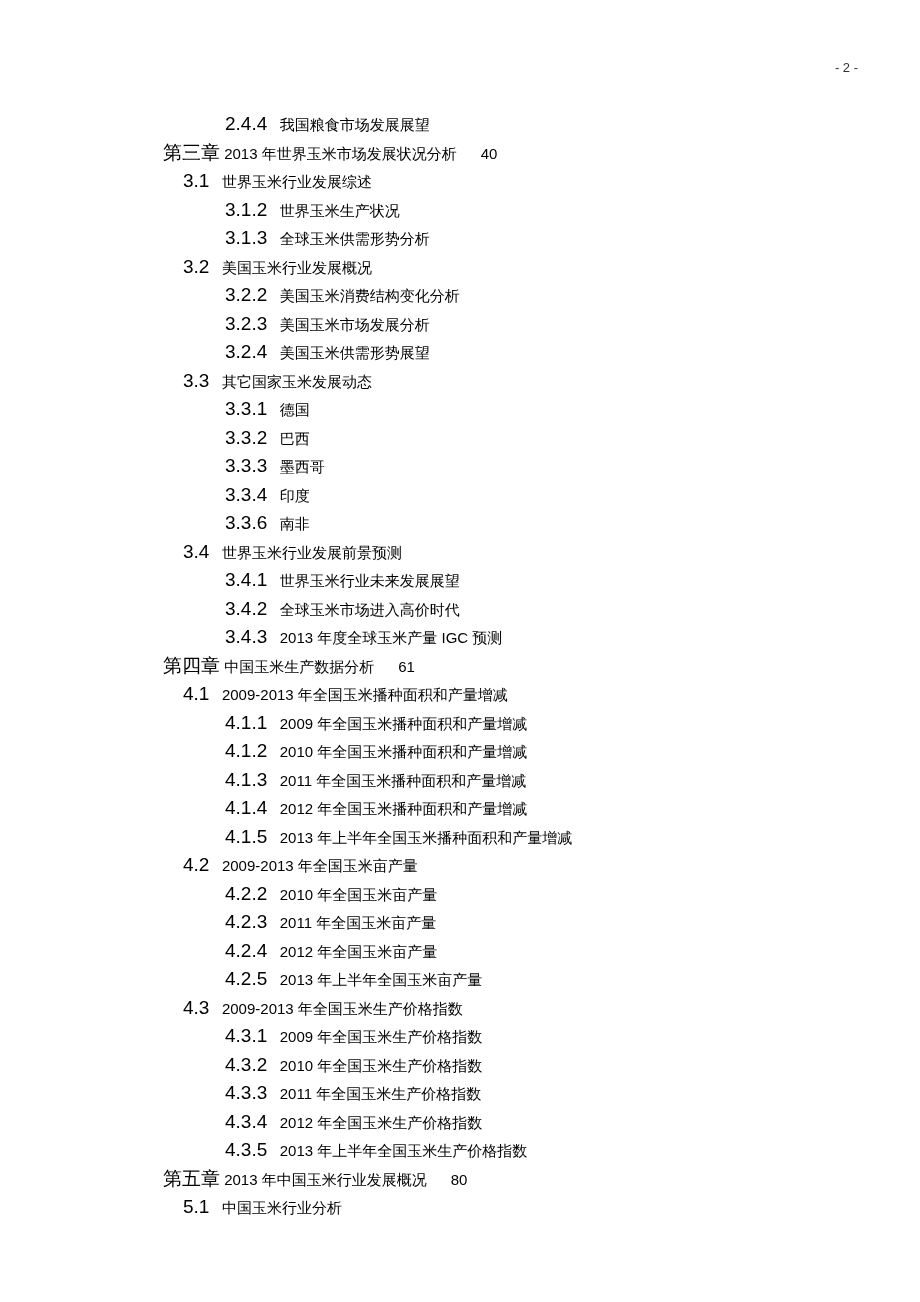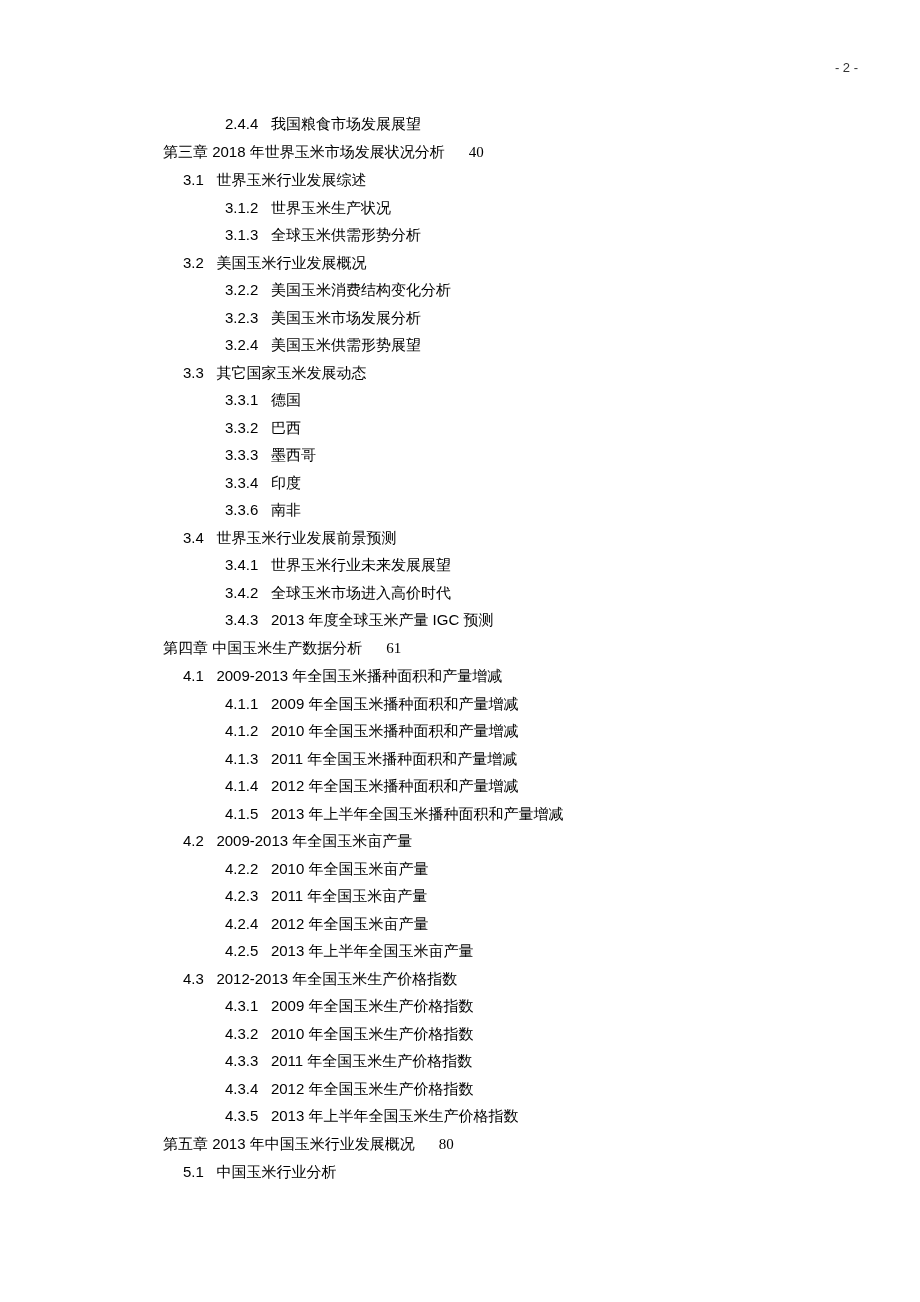--- a/index.html
+++ b/index.html
@@ -36,39 +36,39 @@
     padding-left: 62px;
   }
   .lvl-ch {
     padding-left: 0px;
   }
   .lvl-sec {
     padding-left: 20px;
   }
   .num {
     font-family: Arial, sans-serif;
-    font-size: 15px;
+    font-size: 19px;
     display: inline-block;
   }
   .row { white-space: nowrap; }
   .pg {
     display: inline-block;
     margin-left: 24px;
-    font-family: Liberation Serif, serif;
+    font-family: Liberation Sans, sans-serif;
     text-align: right;
   }
 </style>
 </head>
 <body>
 
 <div class="page">
   <div class="page-number">- 2 -</div>
   <div class="content" id="toc-content">
       <div class="row lvl-3"><span class="num">2.4.4</span><span>&nbsp;&nbsp;&nbsp;</span><span>我国粮食市场发展展望</span></div>
-      <div class="row lvl-ch"><span class="num">第三章</span><span> </span><span>2018 年世界玉米市场发展状况分析</span><span class="pg">40</span></div>
+      <div class="row lvl-ch"><span class="num">第三章</span><span> </span><span>2013 年世界玉米市场发展状况分析</span><span class="pg">40</span></div>
       <div class="row lvl-sec"><span class="num">3.1</span><span>&nbsp;&nbsp;&nbsp;</span><span>世界玉米行业发展综述</span></div>
       <div class="row lvl-3"><span class="num">3.1.2</span><span>&nbsp;&nbsp;&nbsp;</span><span>世界玉米生产状况</span></div>
       <div class="row lvl-3"><span class="num">3.1.3</span><span>&nbsp;&nbsp;&nbsp;</span><span>全球玉米供需形势分析</span></div>
       <div class="row lvl-sec"><span class="num">3.2</span><span>&nbsp;&nbsp;&nbsp;</span><span>美国玉米行业发展概况</span></div>
       <div class="row lvl-3"><span class="num">3.2.2</span><span>&nbsp;&nbsp;&nbsp;</span><span>美国玉米消费结构变化分析</span></div>
       <div class="row lvl-3"><span class="num">3.2.3</span><span>&nbsp;&nbsp;&nbsp;</span><span>美国玉米市场发展分析</span></div>
       <div class="row lvl-3"><span class="num">3.2.4</span><span>&nbsp;&nbsp;&nbsp;</span><span>美国玉米供需形势展望</span></div>
       <div class="row lvl-sec"><span class="num">3.3</span><span>&nbsp;&nbsp;&nbsp;</span><span>其它国家玉米发展动态</span></div>
       <div class="row lvl-3"><span class="num">3.3.1</span><span>&nbsp;&nbsp;&nbsp;</span><span>德国</span></div>
       <div class="row lvl-3"><span class="num">3.3.2</span><span>&nbsp;&nbsp;&nbsp;</span><span>巴西</span></div>
@@ -84,21 +84,21 @@
       <div class="row lvl-3"><span class="num">4.1.1</span><span>&nbsp;&nbsp;&nbsp;</span><span>2009 年全国玉米播种面积和产量增减</span></div>
       <div class="row lvl-3"><span class="num">4.1.2</span><span>&nbsp;&nbsp;&nbsp;</span><span>2010 年全国玉米播种面积和产量增减</span></div>
       <div class="row lvl-3"><span class="num">4.1.3</span><span>&nbsp;&nbsp;&nbsp;</span><span>2011 年全国玉米播种面积和产量增减</span></div>
       <div class="row lvl-3"><span class="num">4.1.4</span><span>&nbsp;&nbsp;&nbsp;</span><span>2012 年全国玉米播种面积和产量增减</span></div>
       <div class="row lvl-3"><span class="num">4.1.5</span><span>&nbsp;&nbsp;&nbsp;</span><span>2013 年上半年全国玉米播种面积和产量增减</span></div>
       <div class="row lvl-sec"><span class="num">4.2</span><span>&nbsp;&nbsp;&nbsp;</span><span>2009-2013 年全国玉米亩产量</span></div>
       <div class="row lvl-3"><span class="num">4.2.2</span><span>&nbsp;&nbsp;&nbsp;</span><span>2010 年全国玉米亩产量</span></div>
       <div class="row lvl-3"><span class="num">4.2.3</span><span>&nbsp;&nbsp;&nbsp;</span><span>2011 年全国玉米亩产量</span></div>
       <div class="row lvl-3"><span class="num">4.2.4</span><span>&nbsp;&nbsp;&nbsp;</span><span>2012 年全国玉米亩产量</span></div>
       <div class="row lvl-3"><span class="num">4.2.5</span><span>&nbsp;&nbsp;&nbsp;</span><span>2013 年上半年全国玉米亩产量</span></div>
-      <div class="row lvl-sec"><span class="num">4.3</span><span>&nbsp;&nbsp;&nbsp;</span><span>2012-2013 年全国玉米生产价格指数</span></div>
+      <div class="row lvl-sec"><span class="num">4.3</span><span>&nbsp;&nbsp;&nbsp;</span><span>2009-2013 年全国玉米生产价格指数</span></div>
       <div class="row lvl-3"><span class="num">4.3.1</span><span>&nbsp;&nbsp;&nbsp;</span><span>2009 年全国玉米生产价格指数</span></div>
       <div class="row lvl-3"><span class="num">4.3.2</span><span>&nbsp;&nbsp;&nbsp;</span><span>2010 年全国玉米生产价格指数</span></div>
       <div class="row lvl-3"><span class="num">4.3.3</span><span>&nbsp;&nbsp;&nbsp;</span><span>2011 年全国玉米生产价格指数</span></div>
       <div class="row lvl-3"><span class="num">4.3.4</span><span>&nbsp;&nbsp;&nbsp;</span><span>2012 年全国玉米生产价格指数</span></div>
       <div class="row lvl-3"><span class="num">4.3.5</span><span>&nbsp;&nbsp;&nbsp;</span><span>2013 年上半年全国玉米生产价格指数</span></div>
       <div class="row lvl-ch"><span class="num">第五章</span><span> </span><span>2013 年中国玉米行业发展概况</span><span class="pg">80</span></div>
       <div class="row lvl-sec"><span class="num">5.1</span><span>&nbsp;&nbsp;&nbsp;</span><span>中国玉米行业分析</span></div>
     </div>
 </div>
 

